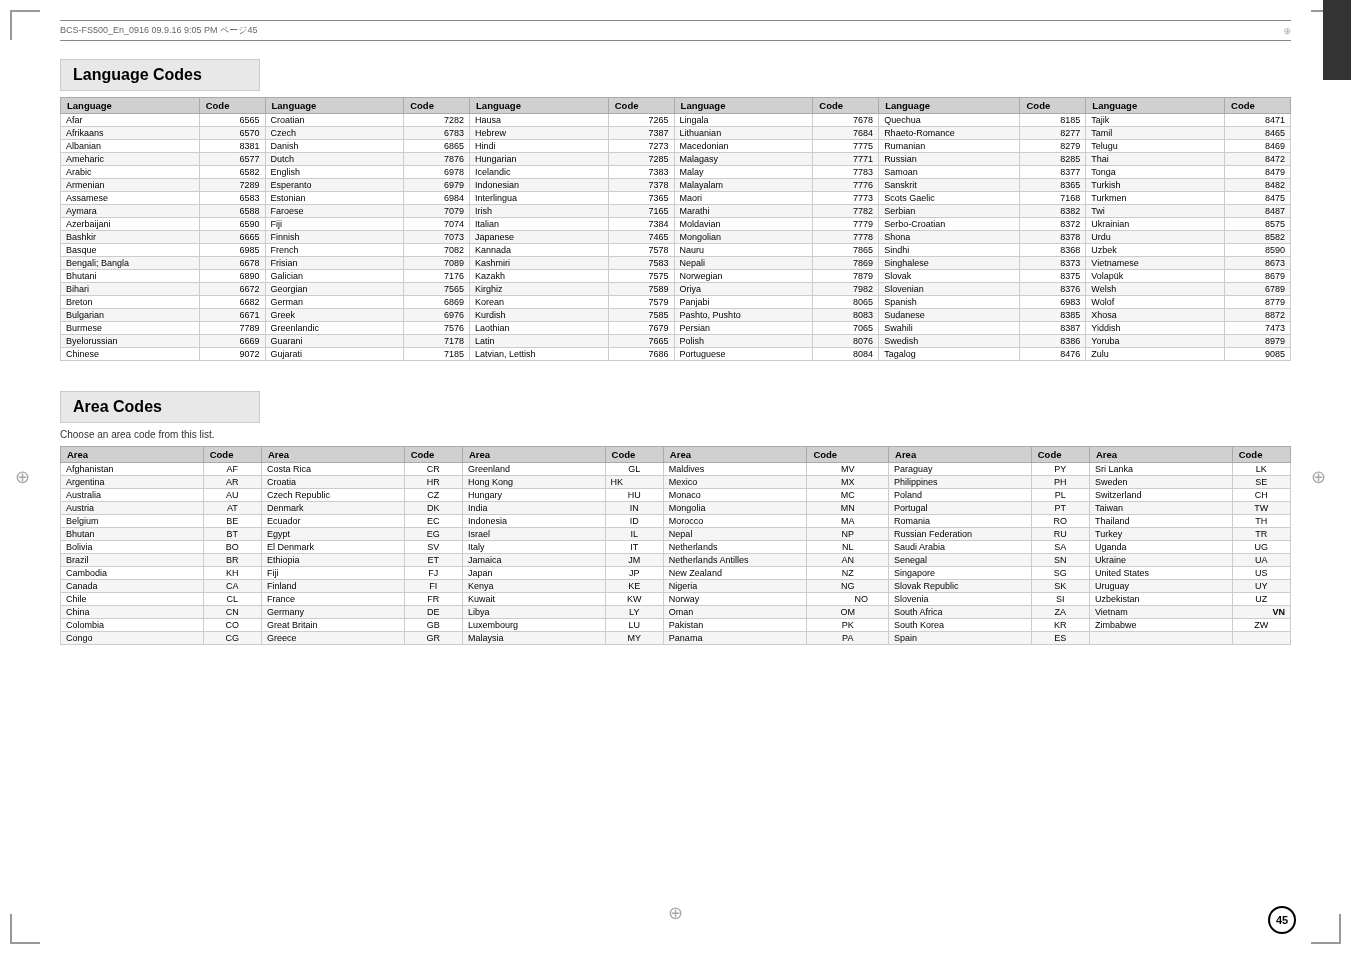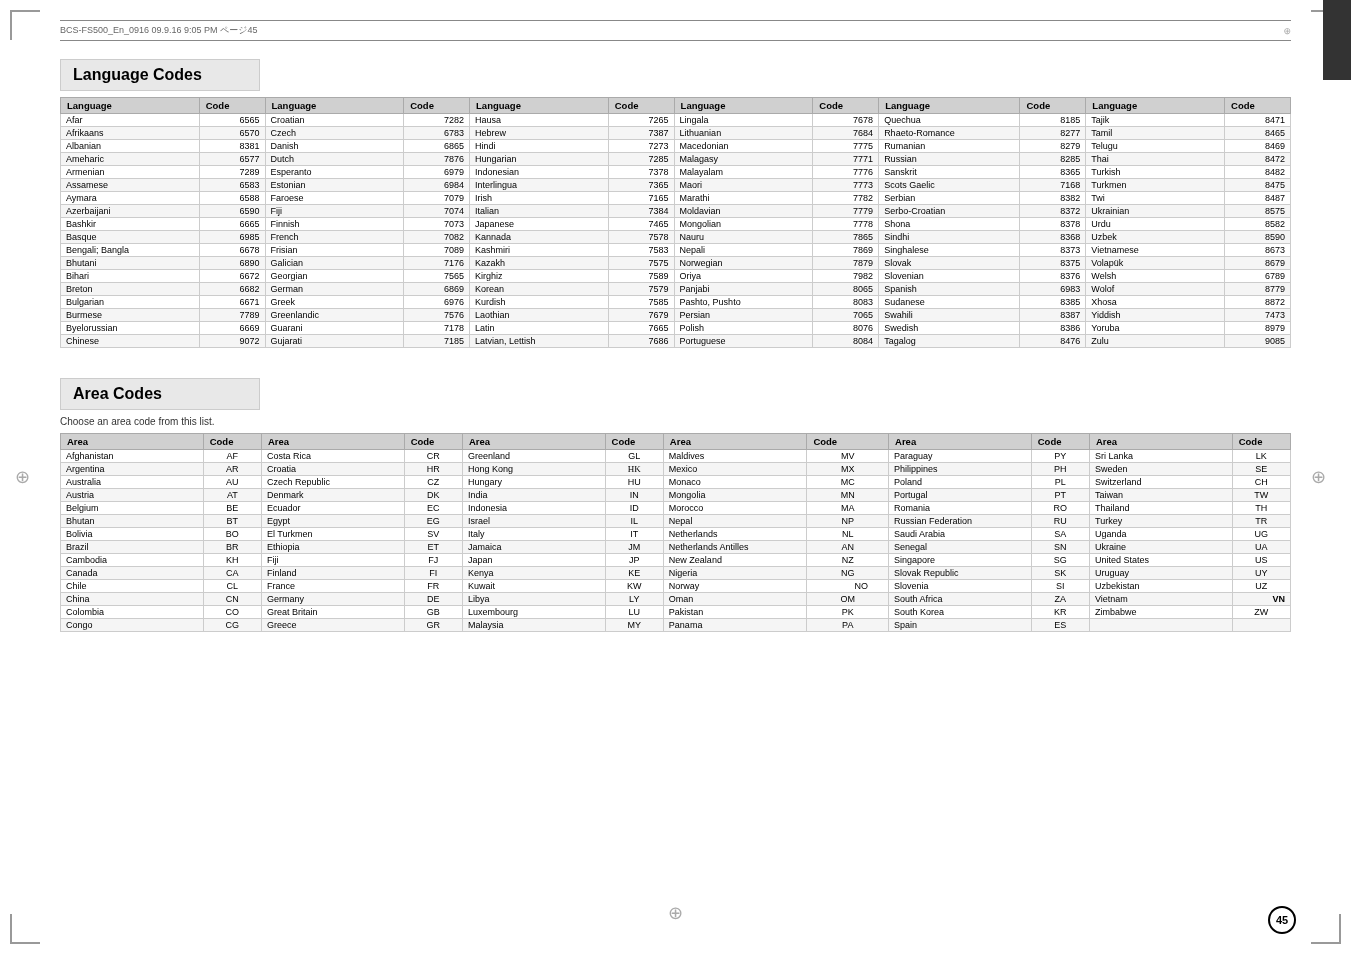--- a/index.html
+++ b/index.html
@@ -210,20 +210,34 @@
             <td style="min-width: 80px;">Hungarian</td>
             <td style="text-align: right; min-width: 38px;">7285</td>
             <td style="min-width: 80px;">Malagasy</td>
             <td style="text-align: right; min-width: 38px;">7771</td>
             <td style="min-width: 80px;">Russian</td>
             <td style="text-align: right; min-width: 38px;">8285</td>
             <td style="min-width: 80px;">Thai</td>
             <td style="text-align: right; min-width: 38px;">8472</td>
           </tr>
           <tr>
+            <td style="min-width: 80px;">Arabic</td>
+            <td style="text-align: right; min-width: 38px;">6582</td>
+            <td style="min-width: 80px;">English</td>
+            <td style="text-align: right; min-width: 38px;">6978</td>
+            <td style="min-width: 80px;">Icelandic</td>
+            <td style="text-align: right; min-width: 38px;">7383</td>
+            <td style="min-width: 80px;">Malay</td>
+            <td style="text-align: right; min-width: 38px;">7783</td>
+            <td style="min-width: 80px;">Samoan</td>
+            <td style="text-align: right; min-width: 38px;">8377</td>
+            <td style="min-width: 80px;">Tonga</td>
+            <td style="text-align: right; min-width: 38px;">8479</td>
+          </tr>
+          <tr>
             <td style="min-width: 80px;">Armenian</td>
             <td style="text-align: right; min-width: 38px;">7289</td>
             <td style="min-width: 80px;">Esperanto</td>
             <td style="text-align: right; min-width: 38px;">6979</td>
             <td style="min-width: 80px;">Indonesian</td>
             <td style="text-align: right; min-width: 38px;">7378</td>
             <td style="min-width: 80px;">Malayalam</td>
             <td style="text-align: right; min-width: 38px;">7776</td>
             <td style="min-width: 80px;">Sanskrit</td>
             <td style="text-align: right; min-width: 38px;">8365</td>
@@ -451,21 +465,21 @@
             <td style="text-align: center; min-width: 30px;">PY</td>
             <td style="min-width: 90px;">Sri Lanka</td>
             <td style="text-align: center; min-width: 30px;">LK</td>
           </tr>
           <tr>
             <td style="min-width: 90px;">Argentina</td>
             <td style="text-align: center; min-width: 30px;">AR</td>
             <td style="min-width: 90px;">Croatia</td>
             <td style="text-align: center; min-width: 30px;">HR</td>
             <td style="min-width: 90px;">Hong Kong</td>
-            <td style="text-align: center; min-width: 30px; font-family: Liberation Serif, serif;">HK</td>
+            <td style="min-width: 30px;">HK</td>
             <td style="min-width: 90px;">Mexico</td>
             <td style="text-align: center; min-width: 30px;">MX</td>
             <td style="min-width: 90px;">Philippines</td>
             <td style="text-align: center; min-width: 30px;">PH</td>
             <td style="min-width: 90px;">Sweden</td>
             <td style="text-align: center; min-width: 30px;">SE</td>
           </tr>
           <tr>
             <td style="min-width: 90px;">Australia</td>
             <td style="text-align: center; min-width: 30px;">AU</td>
@@ -518,21 +532,21 @@
             <td style="min-width: 90px;">Nepal</td>
             <td style="text-align: center; min-width: 30px;">NP</td>
             <td style="min-width: 90px;">Russian Federation</td>
             <td style="text-align: center; min-width: 30px;">RU</td>
             <td style="min-width: 90px;">Turkey</td>
             <td style="text-align: center; min-width: 30px;">TR</td>
           </tr>
           <tr>
             <td style="min-width: 90px;">Bolivia</td>
             <td style="text-align: center; min-width: 30px;">BO</td>
-            <td style="min-width: 90px;">El Turkmen</td>
+            <td style="min-width: 90px;">El Denmark</td>
             <td style="text-align: center; min-width: 30px;">SV</td>
             <td style="min-width: 90px;">Italy</td>
             <td style="text-align: center; min-width: 30px;">IT</td>
             <td style="min-width: 90px;">Netherlands</td>
             <td style="text-align: center; min-width: 30px;">NL</td>
             <td style="min-width: 90px;">Saudi Arabia</td>
             <td style="text-align: center; min-width: 30px;">SA</td>
             <td style="min-width: 90px;">Uganda</td>
             <td style="text-align: center; min-width: 30px;">UG</td>
           </tr>

